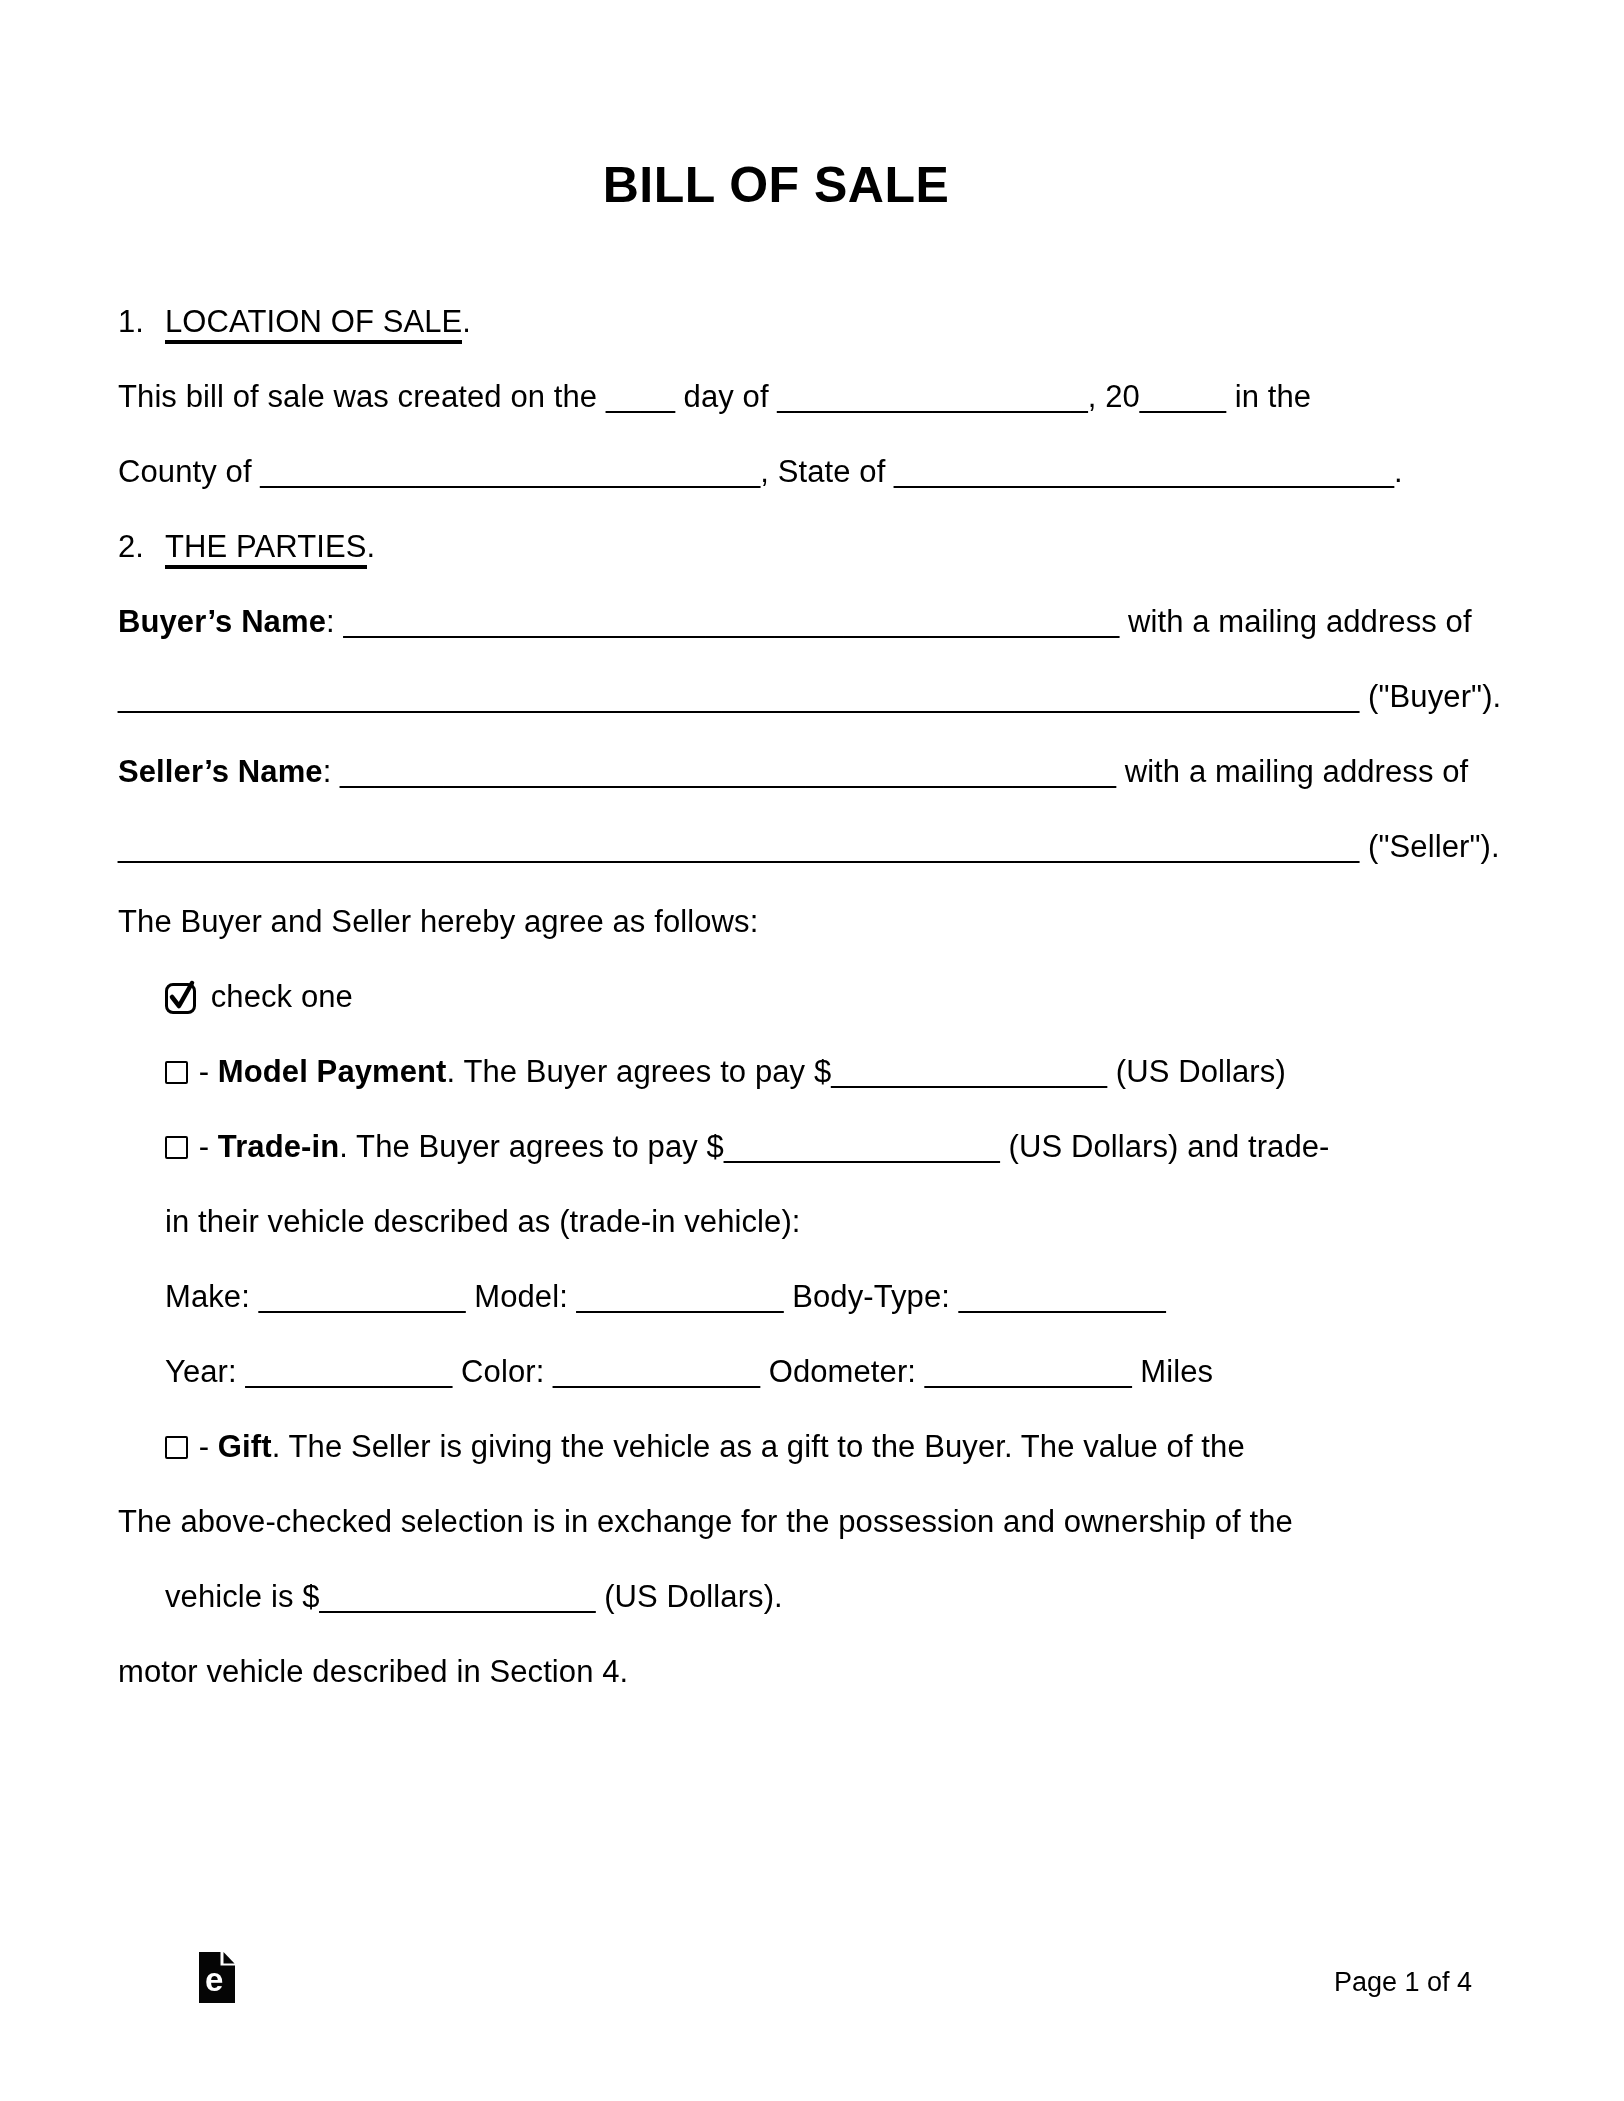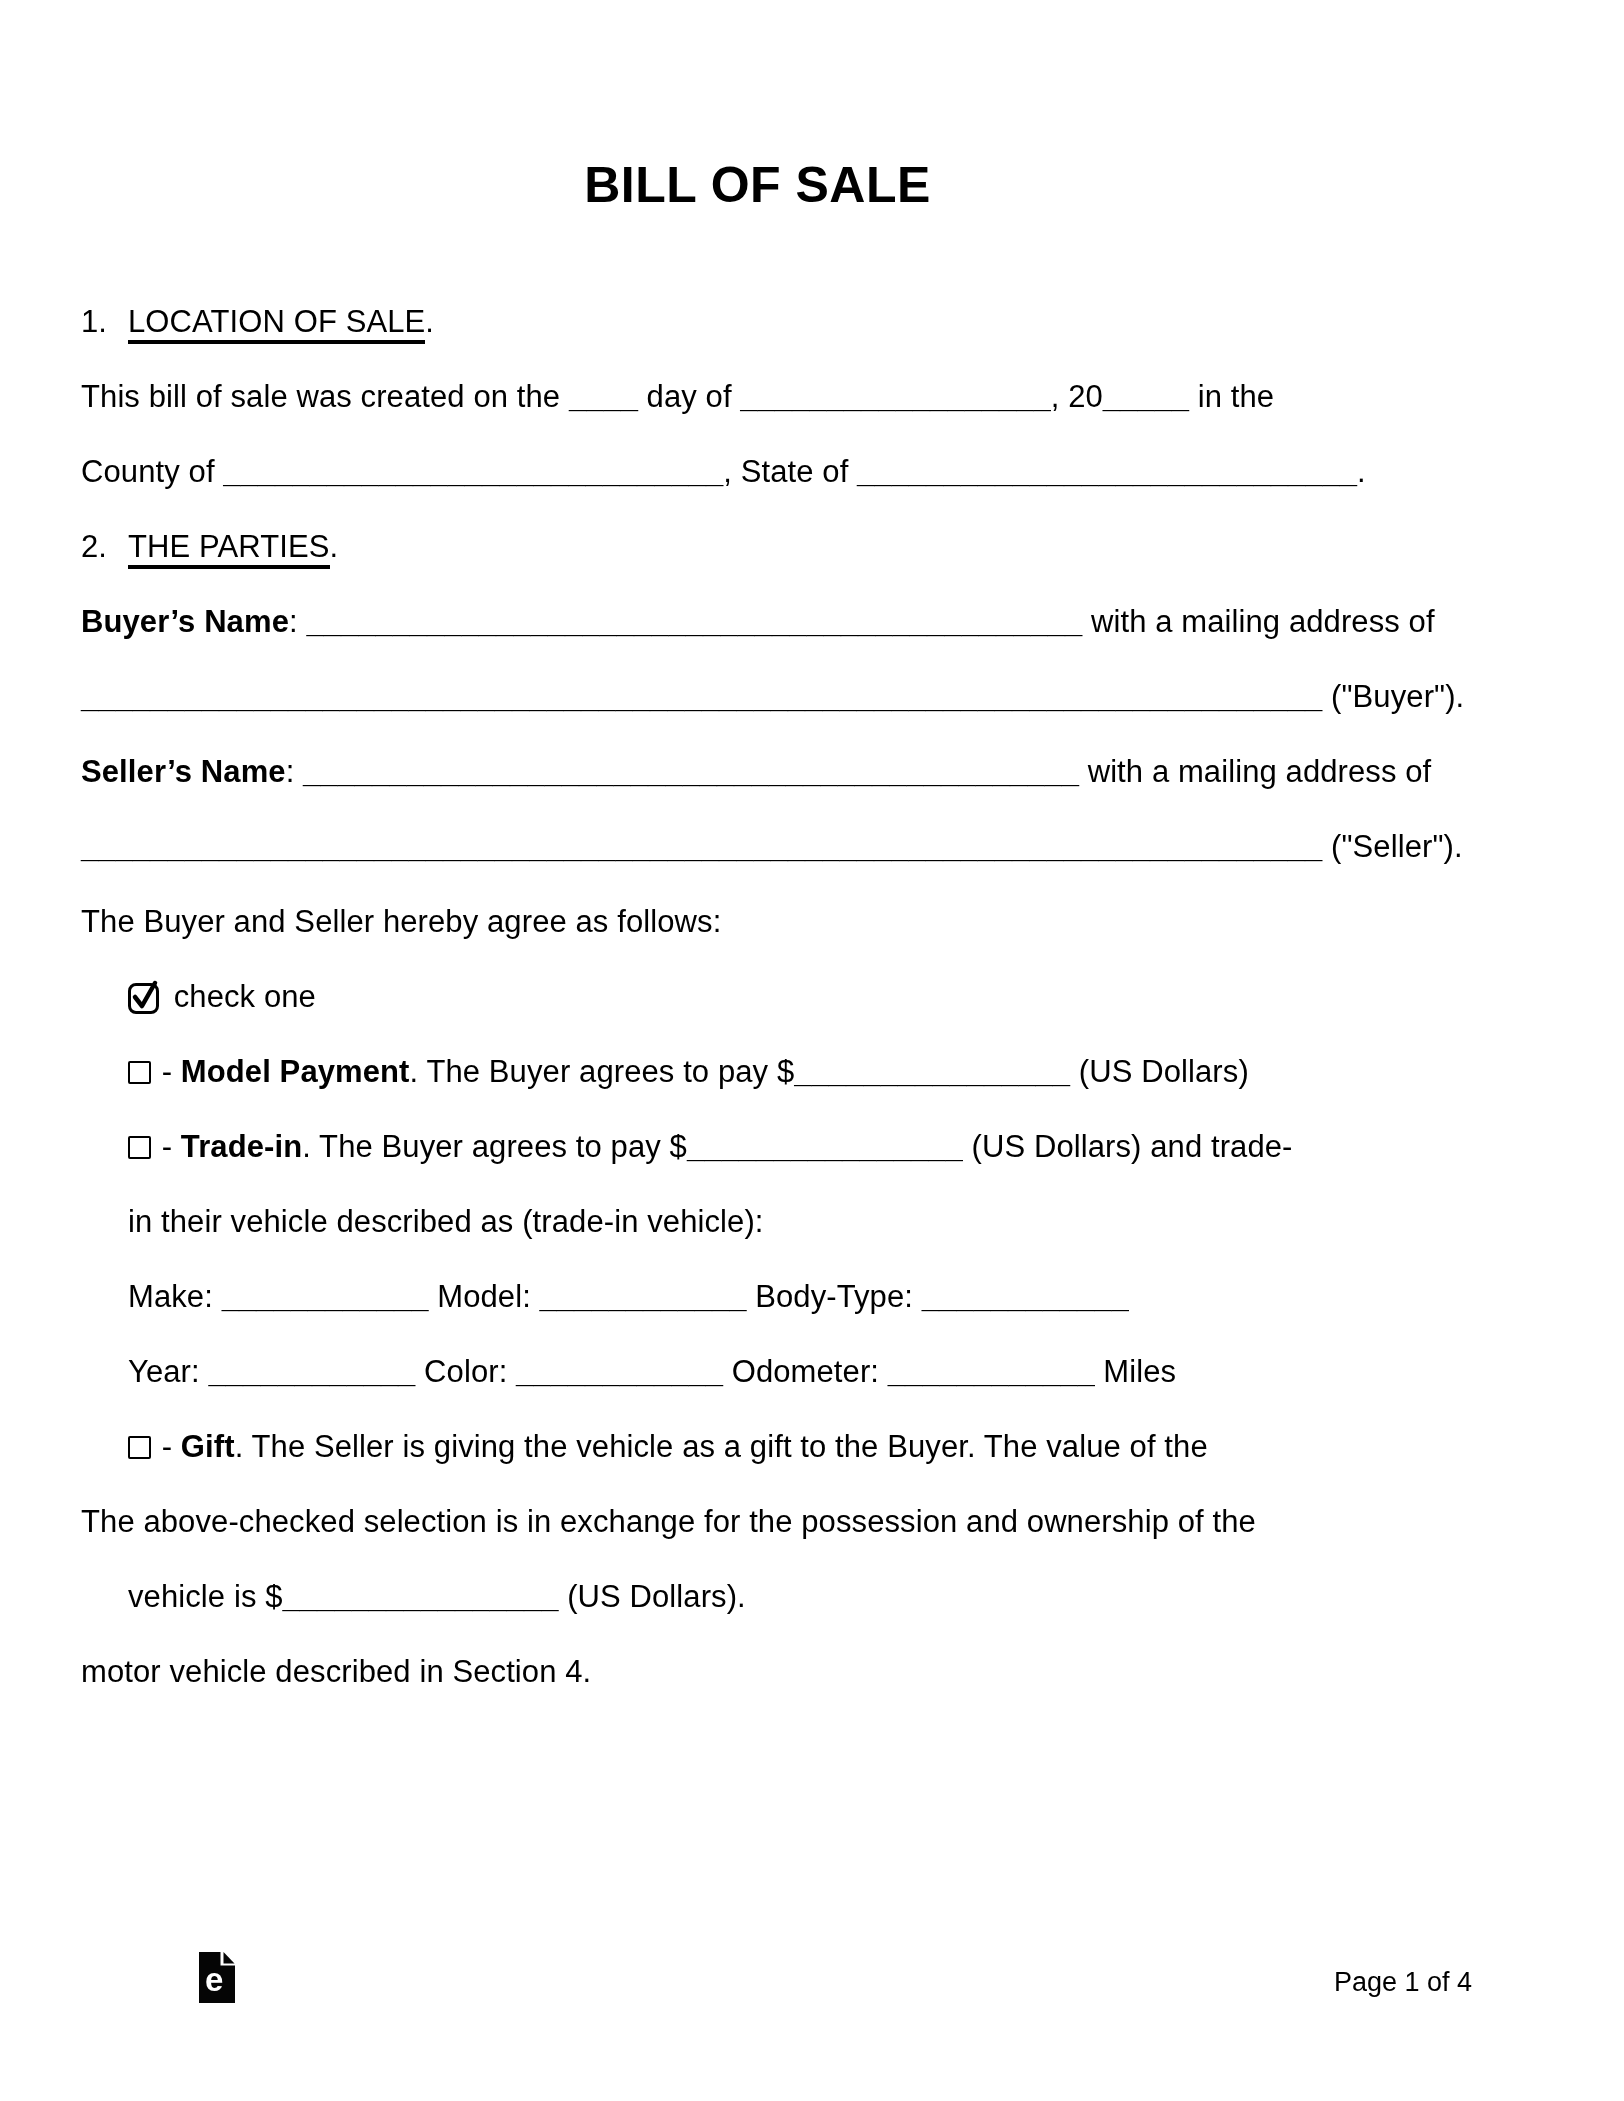--- a/index.html
+++ b/index.html
@@ -2,35 +2,35 @@
 <html><head>
 <meta charset="utf-8">
 <style>
   * { box-sizing: border-box; }
   html, body { margin: 0; padding: 0; background: #ffffff; }
   .page {
     width: 1624px; height: 2101px; position: relative;
     background: #ffffff; color: #000000; overflow: hidden;
     font-family: "Liberation Sans", sans-serif;
   }
-  .content { padding-left: 81px; padding-right: 190px; }
+  .content { padding-left: 118px; padding-right: 190px; }
   .title {
     margin: 0; padding-top: 158px; margin-bottom: 90px;
     text-align: center; font-size: 50px; font-weight: 700;
     line-height: 1.1; letter-spacing: 0.5px;
   }
   .doc-line {
     height: 75px; line-height: 37px; font-size: 31px;
     white-space: pre; letter-spacing: 0.1px;
   }
   .indent1 { padding-left: 47px; }
   .seg-b { font-weight: 700; }
   .heading-num { display: inline-block; width: 47px; }
   .heading-label { border-bottom: 4px solid #000; padding-bottom: 1px; }
-  .blank { letter-spacing: 0; font-weight: bold; }
+  .blank { letter-spacing: 0; }
   .cb {
     display: inline-block; border: 2.5px solid #000; background: #fff;
   }
   .cb-unchecked {
     width: 23px; height: 23px; border-radius: 2px; vertical-align: -2px;
     margin-right: 2px;
   }
   .cb-checked {
     width: 31px; height: 31px; border: 3px solid #000; border-radius: 8px;
     vertical-align: -7px; position: relative; margin-right: 6px;

